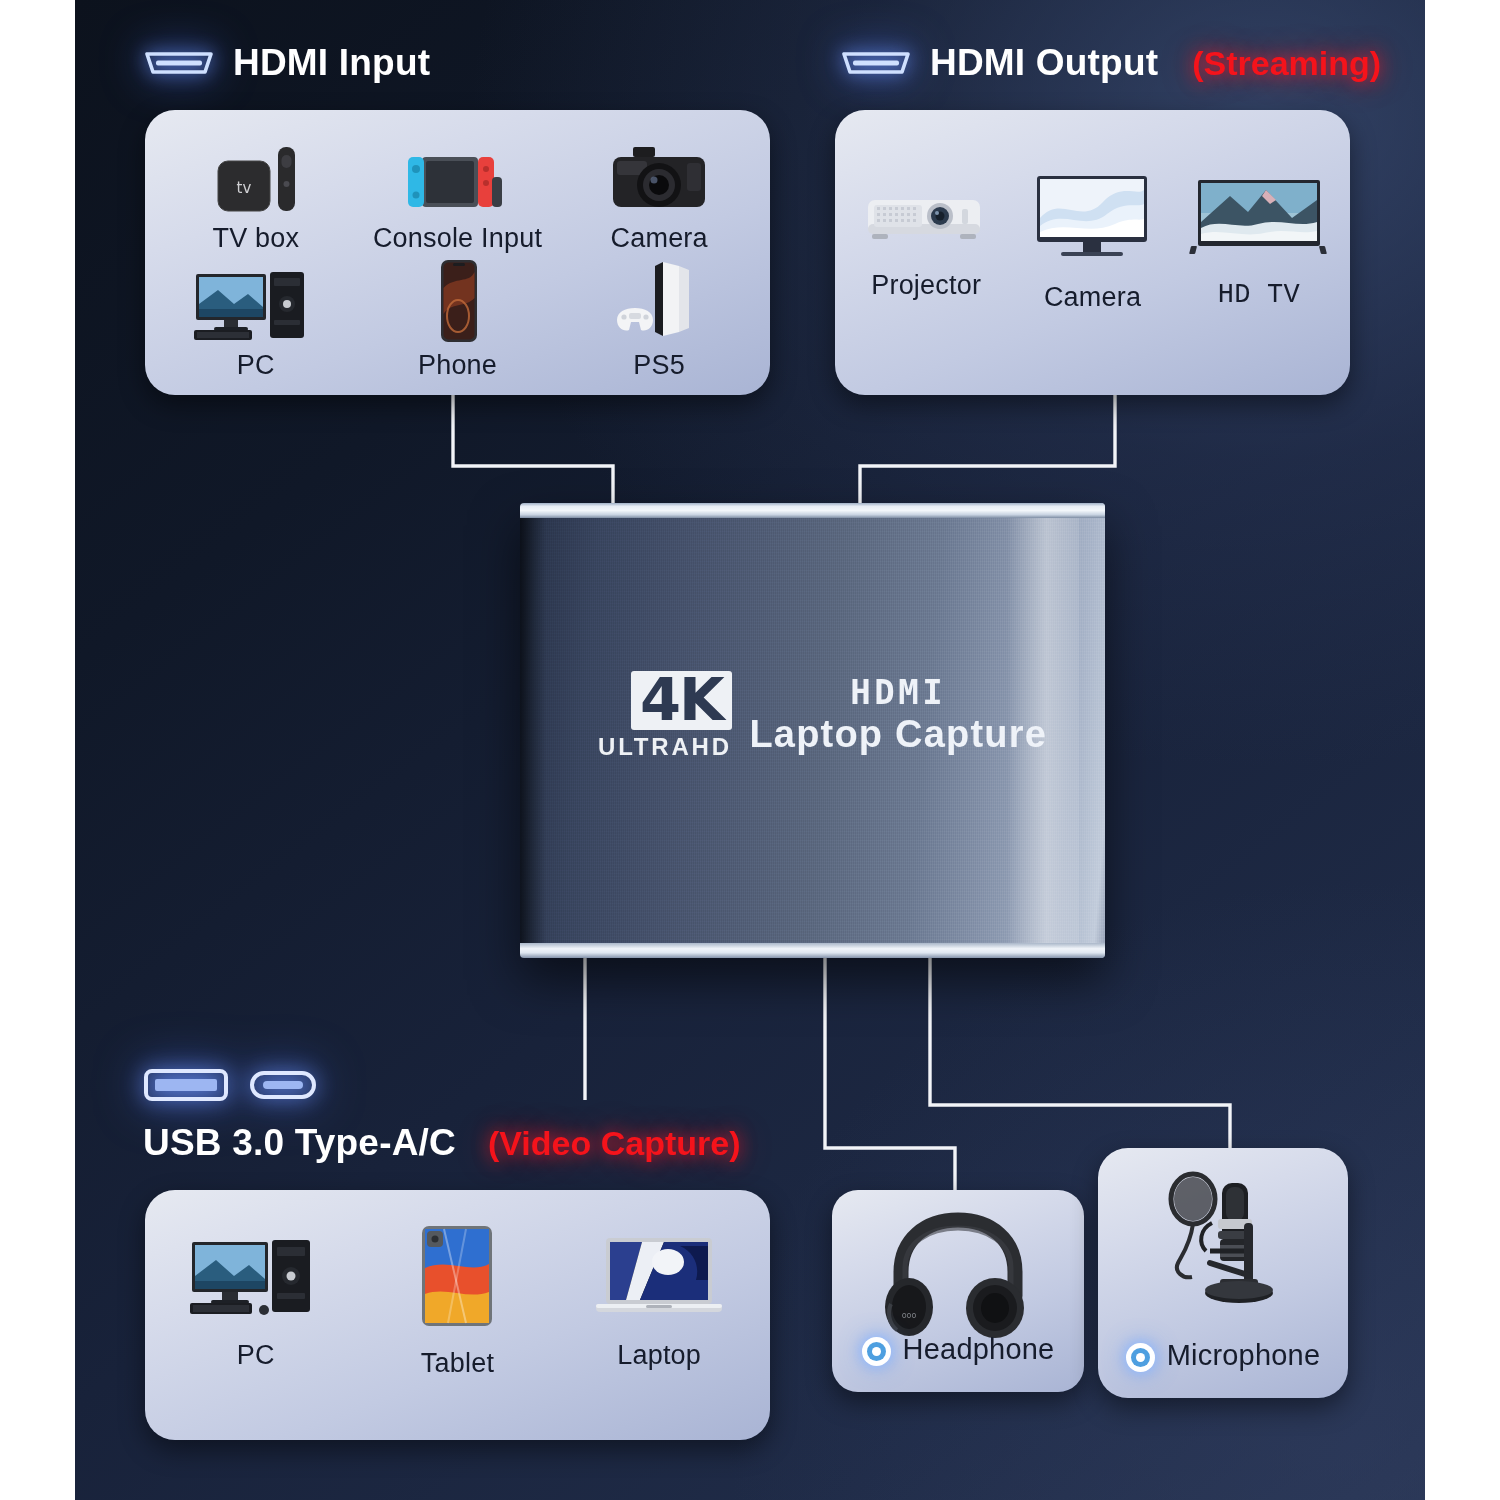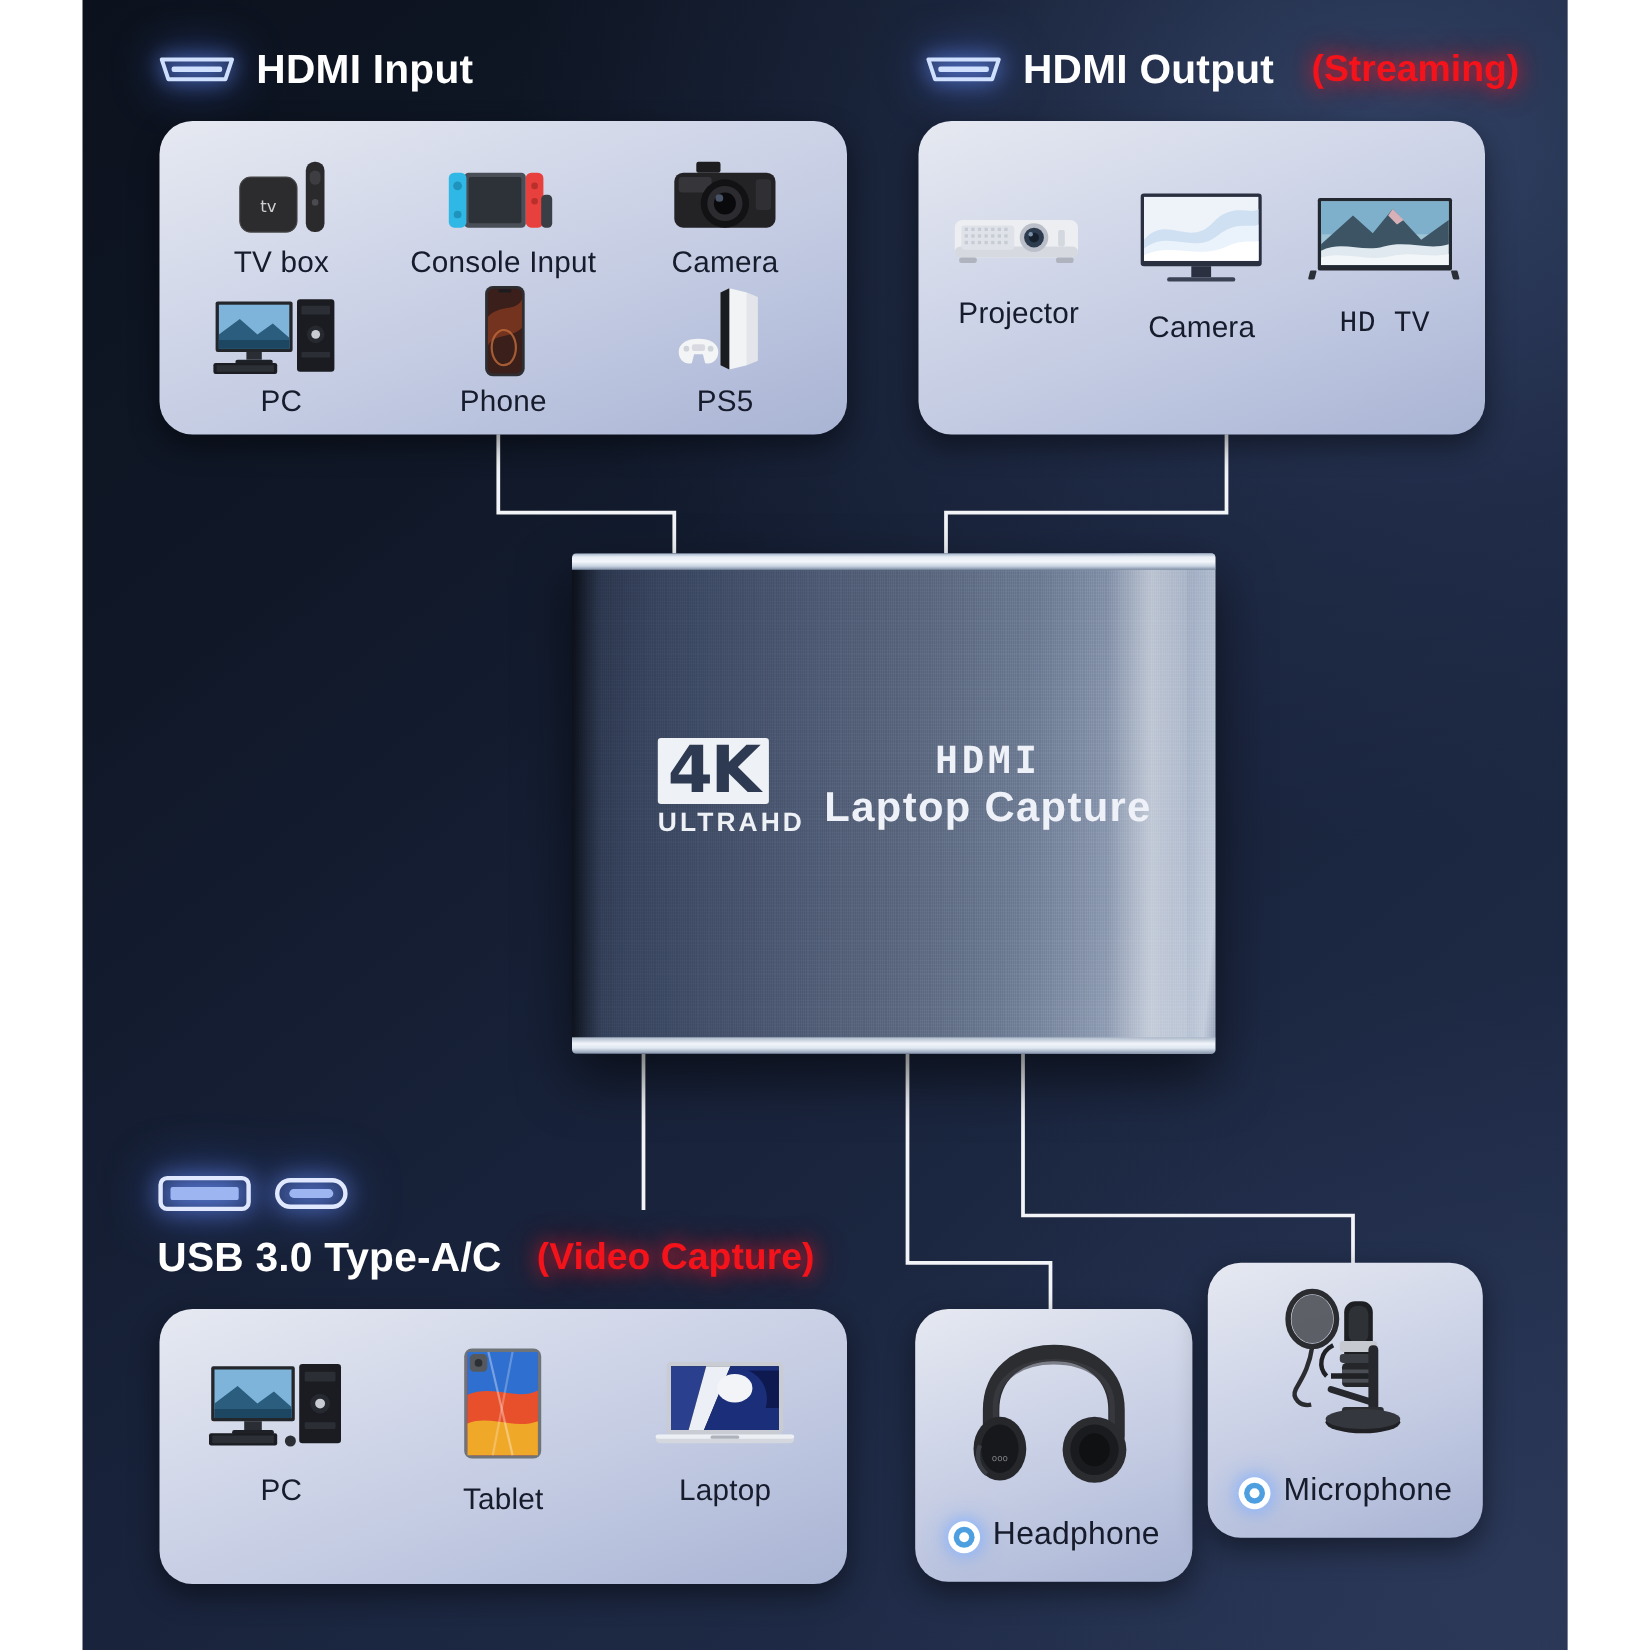--- a/index.html
+++ b/index.html
@@ -66,21 +66,21 @@
     background:linear-gradient(180deg,#9fb0c6 0%, #e7edf5 22%, #f3f7fb 50%, #c9d4e2 78%, #7e8da4 100%); }
   .dev-bot { position:absolute; left:0; right:0; bottom:0; height:15px;
     background:linear-gradient(0deg,#8493ab 0%, #dfe7f1 35%, #f1f5fa 62%, #aab7c9 100%); }
   .dev-left { position:absolute; left:0; top:0; bottom:0; width:26px;
     background:linear-gradient(90deg, rgba(8,12,20,.85) 0%, rgba(22,30,44,.55) 55%, rgba(40,52,72,0) 100%); }
   .dev-rshine { position:absolute; right:26px; top:0; bottom:0; width:72px;
     background:linear-gradient(90deg, rgba(255,255,255,0) 0%, rgba(255,255,255,.38) 55%, rgba(255,255,255,.10) 100%); }
 
   .dev-print { position:absolute; left:78px; top:168px; right:58px;
                display:flex; align-items:center; justify-content:space-between; }
-  .k4 { display:flex; flex-direction:column; align-items:flex-start; gap:5px; }
+  .k4 { display:flex; flex-direction:column; align-items:flex-end; gap:5px; }
   .k4-badge { background:#eef1f5; padding:5px 9px 6px; border-radius:3px; }
   .k4-badge span { font-size:59px; font-weight:bold; color:#2e3a52; line-height:.82;
                    letter-spacing:-2px; font-family:"DejaVu Sans", sans-serif; }
   .k4-sub { font-size:24px; font-weight:bold; color:#eef1f5; letter-spacing:2.8px; line-height:1; }
   .dev-txt { text-align:center; color:#eef2f8; }
   .dev-txt .l1 { font-size:34px; font-weight:bold; letter-spacing:3.5px; line-height:1.15;
                  font-family:"DejaVu Sans Mono", monospace; }
   .dev-txt .l2 { font-size:38px; font-weight:bold; letter-spacing:1.2px; line-height:1.2; }
 
   
@@ -404,21 +404,21 @@
             <rect x="6" y="72" width="126" height="8" rx="4" fill="#d4d7dd"></rect>
             <rect x="6" y="72" width="126" height="4" rx="2" fill="#eceff3"></rect>
             <rect x="56" y="73" width="26" height="3" rx="1.5" fill="#aeb2ba"></rect>
           </svg>
         </div>
         <div class="cell-lbl" style="margin-top:14px;">Laptop</div>
       </div>
     </div>
   </div>
 
-  <div class="panel" style="left:757px; top:1190px; width:252px; height:248px;">
+  <div class="panel" style="left:757px; top:1190px; width:252px; height:202px;border-radius:26px;">
     <div class="grid" style="padding:22px 10px 80px; place-items:center;">
       <div class="cell-art">
         <svg class="art" width="150" height="126" viewBox="0 0 150 126">
           <path d="M18,84 L18,60 C18,28 42,8 75,8 C108,8 132,28 132,60 L132,84" fill="none" stroke="#2b2d31" stroke-width="15" stroke-linecap="round"></path>
           <path d="M22,72 L22,56 C22,32 44,16 75,16 C106,16 128,32 128,56 L128,72" fill="none" stroke="#3d4046" stroke-width="5" stroke-linecap="round" opacity=".6"></path>
           <ellipse cx="26" cy="95" rx="24" ry="29" fill="#25272b"></ellipse>
           <ellipse cx="26" cy="95" rx="17" ry="22" fill="#17181b"></ellipse>
           <ellipse cx="112" cy="96" rx="29" ry="30" fill="#2a2c30"></ellipse>
           <ellipse cx="112" cy="96" rx="22" ry="23" fill="#1a1b1e"></ellipse>
           <ellipse cx="112" cy="96" rx="14" ry="15" fill="#101113"></ellipse>

